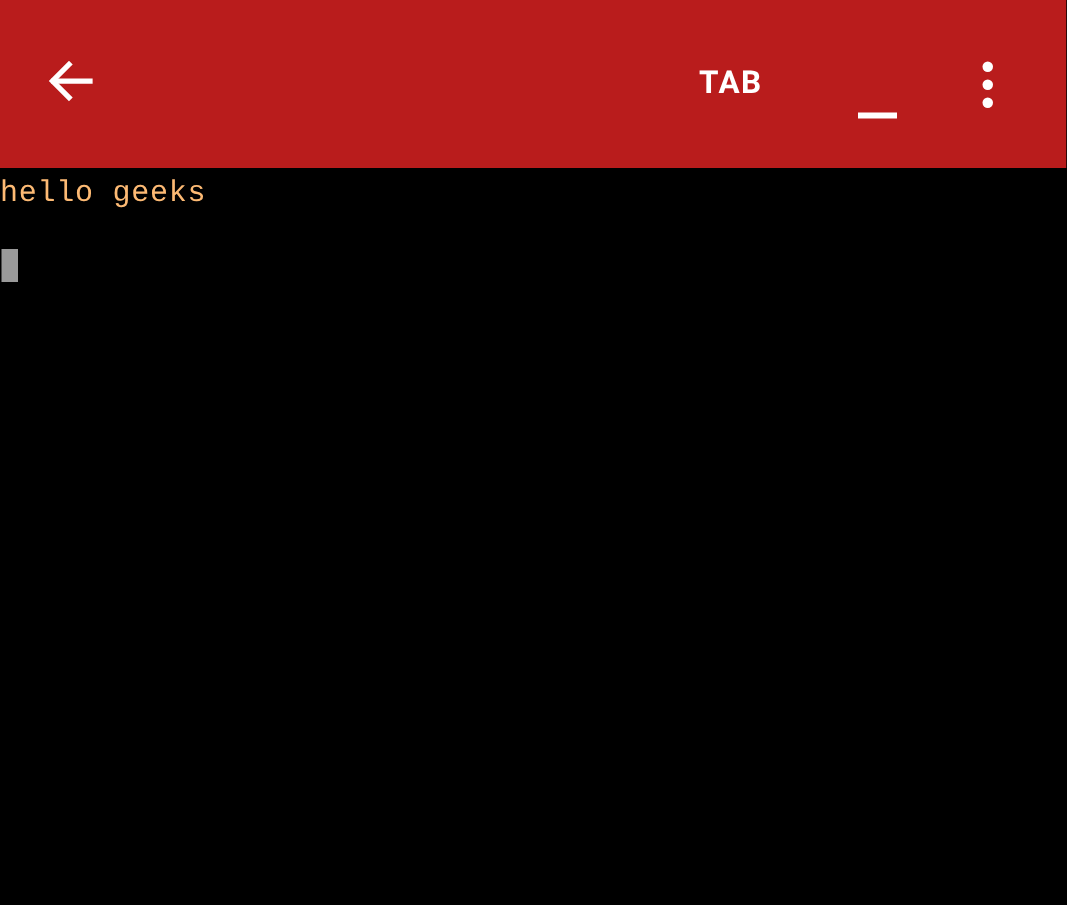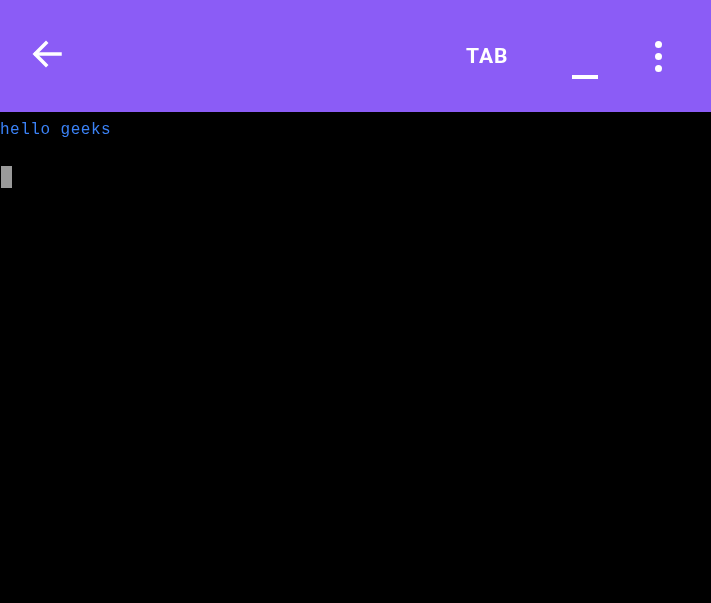--- a/index.html
+++ b/index.html
@@ -10,21 +10,21 @@
     body {
       width: 711px;
       height: 603px;
       background: #000000;
       font-family: 'Courier New', Courier, monospace;
       overflow: hidden;
     }
     .toolbar {
       width: 100%;
       height: 112px;
-      background: #8b5cf6;
+      background: #b91c1c;
       display: flex;
       align-items: center;
       position: relative;
     }
     .back-button {
       margin-left: 28px;
       width: 40px;
       height: 40px;
       display: flex;
       align-items: center;
@@ -77,22 +77,22 @@
       cursor: pointer;
     }
     .more-button .dot {
       width: 7px;
       height: 7px;
       background: #ffffff;
       border-radius: 50%;
     }
     .terminal {
       padding: 6px 0 0 0;
-      color: #3b82f6;
-      font-size: 16px;
+      color: #fdba74;
+      font-size: 20px;
       line-height: 24px;
       font-family: 'Courier New', Courier, monospace;
       letter-spacing: 0.5px;
     }
     .terminal .line1 {
       margin-top: 0;
     }
     .terminal .line2 {
       margin-top: 24px;
       display: flex;

